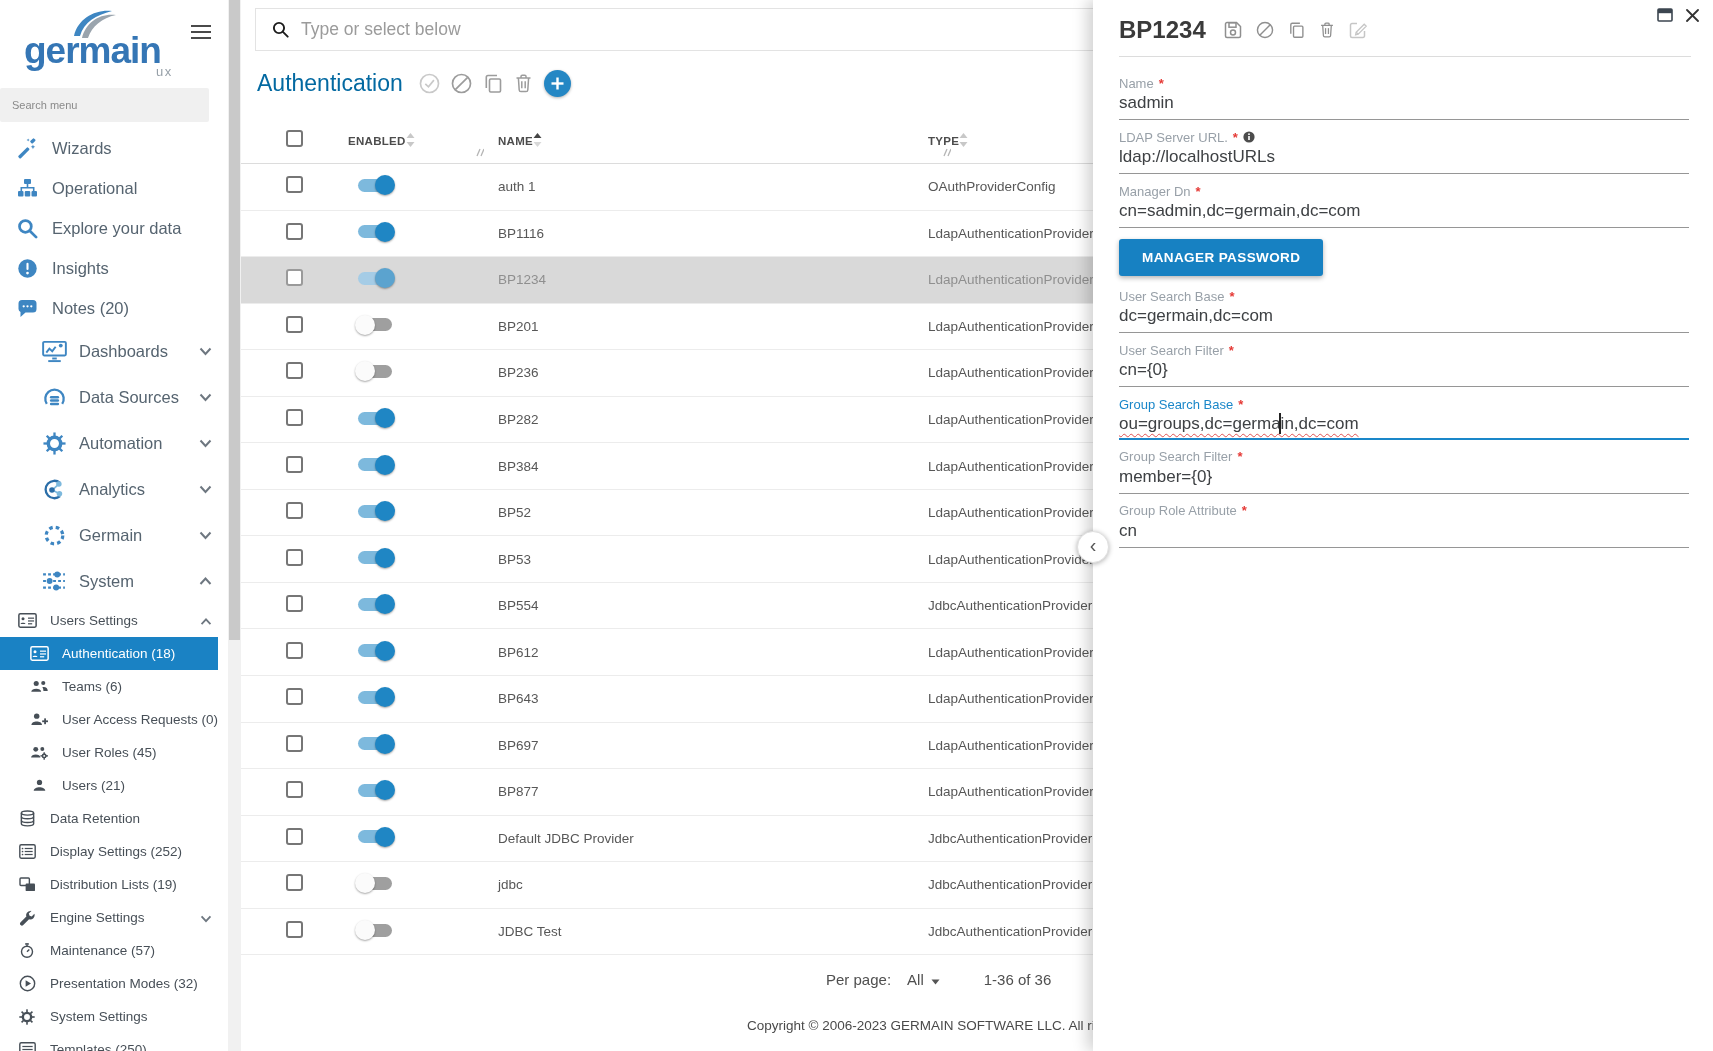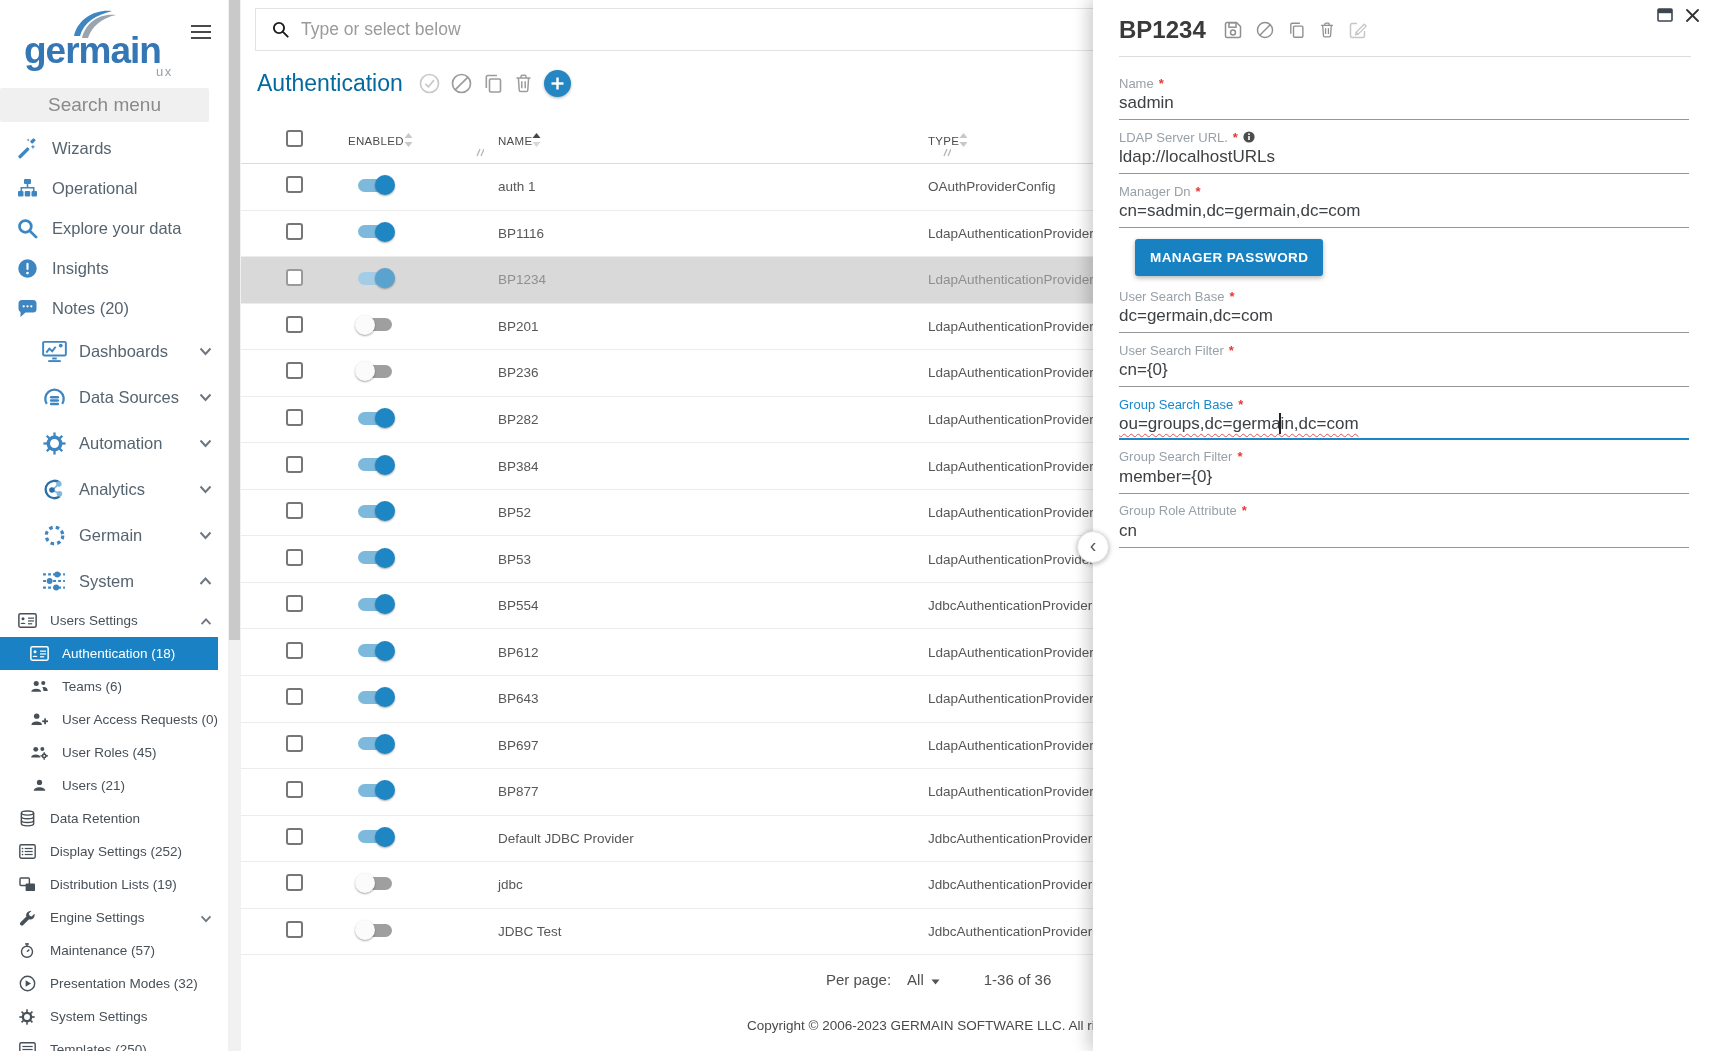--- a/index.html
+++ b/index.html
@@ -12,22 +12,22 @@
   #sb-scrollbar { position:absolute; left:228px; top:0; width:13px; height:1051px; background:#f1f1f1; }
   #sb-scrollbar .thumb { position:absolute; left:1px; top:0; width:11px; height:640px; background:#c9c9c9; }
 
   .logo { position:relative; height:72px; margin:8px 0 0 24px; width:180px; }
   .logo .swoosh { position:absolute; left:44px; top:0; }
   .logo .brand { position:absolute; left:0; top:22px; font-size:37px; font-weight:bold; color:#3576b5; letter-spacing:-1px; }
   .logo .brand-sub { position:absolute; left:132px; top:56px; font-size:13px; color:#97a0a8; letter-spacing:1.5px; }
   .hamburger { position:absolute; top:24px; right:16px; background:none; border:none; cursor:pointer; }
 
   .menu-search { margin:8px 0 0 0; width:209px; height:34px; background:#f0f0f0; border:none;
-    padding:0 12px; font-size:19px; color:#555; border-radius:2px; outline:none;
-    font-family:"Liberation Sans",sans-serif;text-align:center; }
+    padding:0 12px; font-size:11px; color:#555; border-radius:2px; outline:none;
+    font-family:"Liberation Sans",sans-serif; }
   .menu-search::placeholder { color:#8a8a8a; }
 
   nav { padding-top:6px; }
   .nav-item { display:flex; align-items:center; padding-left:14px; cursor:pointer; position:relative; }
   .nav1 { height:40px; }
   .nav2 { height:46px;padding-left:41px; }
   .nav-item .ic { width:26px; display:flex; justify-content:center; }
   .nav-item .lbl { margin-left:12px; font-size:16.5px; color:#566470; }
   .nav-item .chev { position:absolute; right:16px; top:50%; transform:translateY(-50%); }
 
@@ -49,21 +49,21 @@
 
   .page-head { position:absolute; left:16px; top:70px; display:flex; align-items:center; }
   .page-title { font-size:23px; color:#0369a1; font-weight:400; }
   .head-icons { display:flex; align-items:center; margin-left:16px; gap:11px; }
   .head-icons .hicon { cursor:pointer; display:flex; }
   .add-btn { width:27px; height:27px; border-radius:50%; background:#2487c4; border:none; cursor:pointer;
     display:flex; align-items:center; justify-content:center; box-shadow:0 1px 3px rgba(0,0,0,.3); }
 
   .thead, .trow { display:grid; grid-template-columns:62px 150px 430px 1fr; align-items:center; padding-left:45px; }
   .thead { position:absolute; left:0; top:118px; width:100%; height:46px; border-bottom:1px solid #dcdcdc; }
-  .th { font-size:11.5px; font-weight:normal; color:#4c4c4c; letter-spacing:.3px; display:flex; align-items:center; cursor:pointer; }
+  .th { font-size:11.5px; font-weight:bold; color:#4c4c4c; letter-spacing:.3px; display:flex; align-items:center; cursor:pointer; }
   .resize-mark { position:absolute; bottom:2px; }
   #tbody { position:absolute; left:0; top:164px; width:100%; }
   .trow { height:46.55px; border-bottom:1px solid #ececec; cursor:pointer; }
   .c-name, .c-type { font-size:13.5px; color:#575757; }
   .trow.selected { background:#d9d9d9; }
   .trow.selected .c-name, .trow.selected .c-type { color:#8f8f8f; }
 
   .cb { display:inline-block; width:17px; height:17px; border:2px solid #767676; border-radius:3px; background:#fff; cursor:pointer; }
   .trow.selected .cb { border-color:#9a9a9a; }
 
@@ -97,22 +97,22 @@
   .field { margin-bottom:9px; position:relative; }
   .flabel { font-size:13px; color:#98a0a8; height:16px; display:flex; align-items:center; gap:5px; }
   .req { color:#e53935; font-size:13px; font-weight:bold; }
   .fval { font-size:17px; color:#3e4144; padding:2px 0 6px; border-bottom:1px solid #969696; min-height:22px; position:relative; cursor:text; }
   .field.focused .flabel { color:#1a87c9; }
   .field.focused .fval { border-bottom:2.5px solid #1a87c9; padding-bottom:3.5px; }
   .field.focused .fval .txt { text-decoration:underline; text-decoration-style:wavy;
     text-decoration-color:#e05252; text-decoration-thickness:1px; text-underline-offset:4px; }
   .caret { position:absolute; left:160px; top:1px; width:1.5px; height:21px; background:#222; }
   .mp-btn { display:inline-block; background:#1781c2; color:#fff; font-weight:bold; font-size:13.5px;
-    padding:11px 15px; border:none; border-radius:3px; letter-spacing:.4px; cursor:pointer;
-    box-shadow:0 2px 5px rgba(0,0,0,.3); margin:2px 16px 12px; font-family:"Liberation Sans",sans-serif; }
+    padding:11px 23px; border:none; border-radius:3px; letter-spacing:.4px; cursor:pointer;
+    box-shadow:0 2px 5px rgba(0,0,0,.3); margin:2px 0 12px; font-family:"Liberation Sans",sans-serif; }
 
   #collapse-btn { position:absolute; left:1077px; top:531px; width:32px; height:32px; border-radius:50%;
     background:#fff; border:1px solid #e0e0e0; box-shadow:0 1px 5px rgba(0,0,0,.3); z-index:30;
     font-size:20px; color:#555; cursor:pointer; display:flex; align-items:center; justify-content:center;
     padding-bottom:3px; font-family:"Liberation Sans",sans-serif; }
 </style>
 </head>
 <body>
 
 <div id="app">

